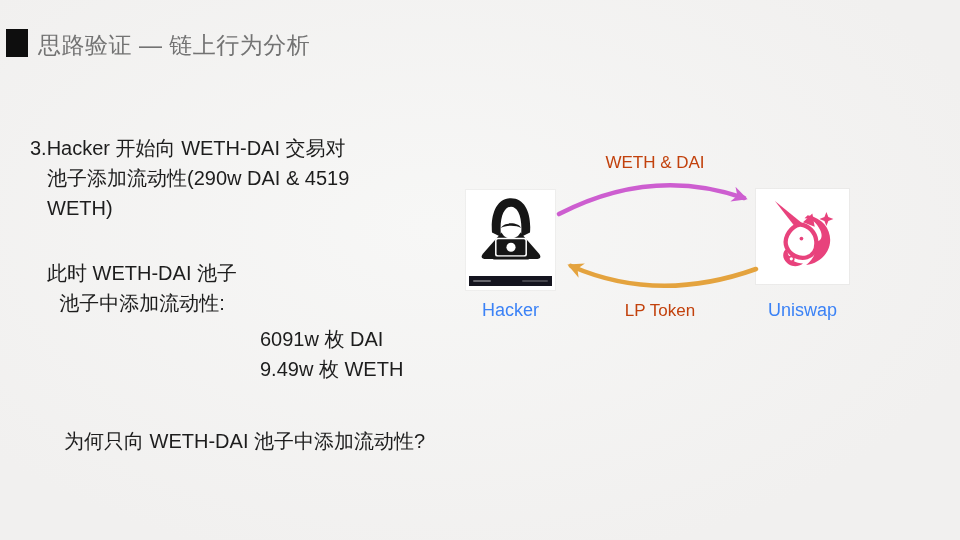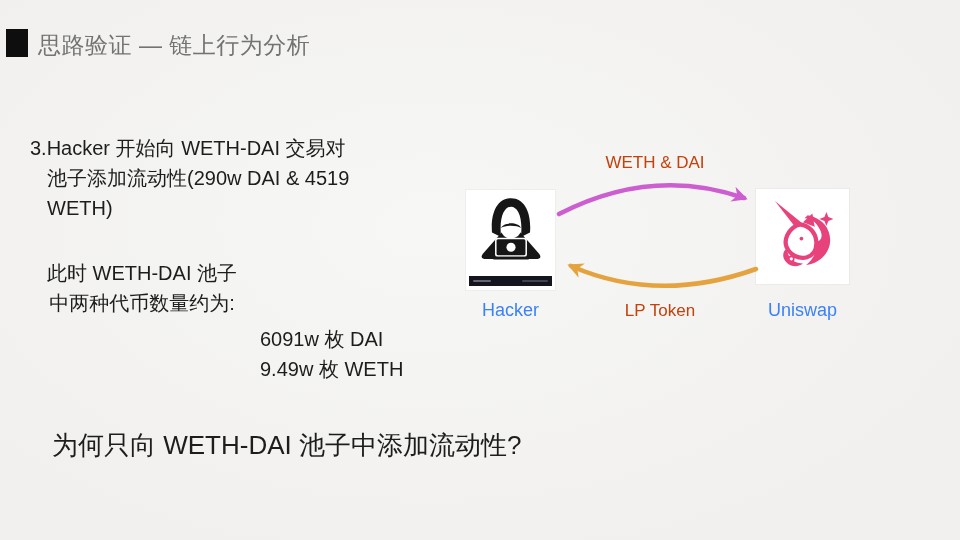--- a/index.html
+++ b/index.html
@@ -15,21 +15,21 @@
 
   
   .title-square { left:6px; top:29px; width:22px; height:28px; background:#0e0e0e; }
   .slide-title  { left:38px; top:30px; font-size:23px; font-weight:500; letter-spacing:0.5px; color:#737373; }
 
   
   .p-point3 { left:30px; top:133px; font-size:20px; line-height:30px; }
   .p-point3 .wrap { padding-left:17px; }
   .p-pool   { left:47px; top:258px; font-size:20px; line-height:30px;text-align:center; }
   .p-amounts{ left:260px; top:324px; font-size:20px; line-height:30px; }
-  .p-question{ left:52px; top:428px; font-size:26px; }
+  .p-question{ left:64px; top:428px; font-size:20px; }
 
   
   .card { background:#ffffff; box-shadow:0 0 0 1px rgba(0,0,0,0.03); }
   .hacker-card  { left:466px; top:190px; width:89px; height:100px; }
   .uniswap-card { left:756px; top:189px; width:93px; height:95px; display:flex; align-items:center; justify-content:center; }
   .hacker-card svg { display:block; margin:6px auto 0; }
   .strip { position:absolute; left:3px; right:3px; bottom:4px; height:10px; background:#15151f; }
   .strip .mark { position:absolute; top:4px; height:2px; background:rgba(255,255,255,0.35); border-radius:1px; }
   .strip .mark.l { left:4px;  width:18px; }
   .strip .mark.r { right:4px; width:26px; opacity:0.6; }
@@ -51,21 +51,21 @@
 <div class="abs slide-title">思路验证 — 链上行为分析</div>
 
 <div class="abs p-point3">
   <div>3.Hacker 开始向 WETH-DAI 交易对</div>
   <div class="wrap">池子添加流动性(290w DAI &amp; 4519</div>
   <div class="wrap">WETH)</div>
 </div>
 
 <div class="abs p-pool">
   <div>此时 WETH-DAI 池子</div>
-  <div>中两种代币数量约为:</div>
+  <div>池子中添加流动性:</div>
 </div>
 
 <div class="abs p-amounts">
   <div>6091w 枚 DAI</div>
   <div>9.49w 枚 WETH</div>
 </div>
 
 <div class="abs p-question">为何只向 WETH-DAI 池子中添加流动性?</div>
 
 <div class="abs card hacker-card">

